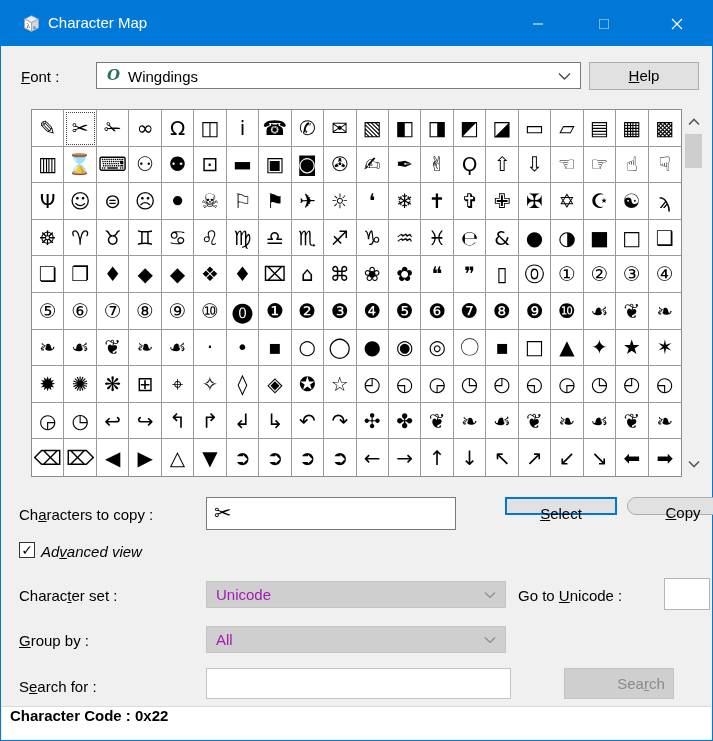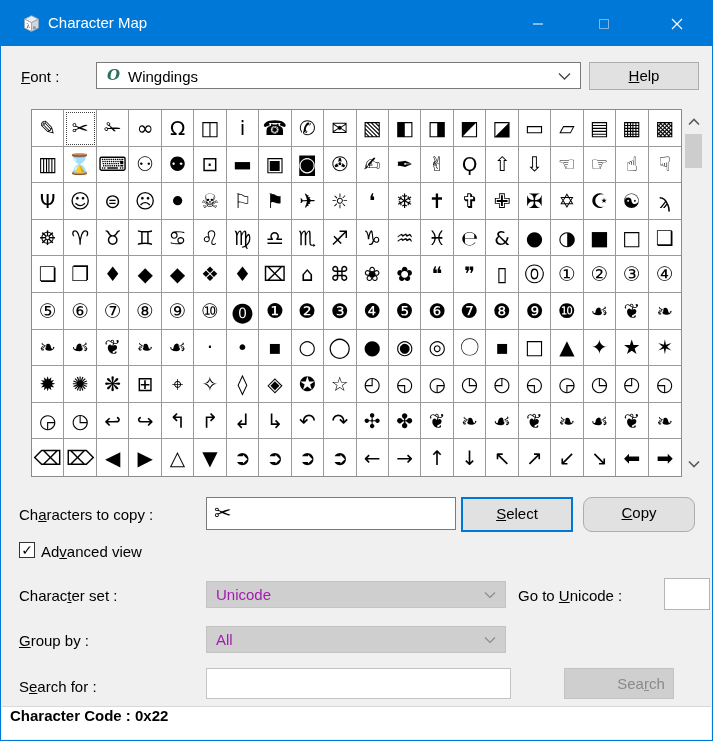--- a/index.html
+++ b/index.html
@@ -41,22 +41,22 @@
   
   .sbar { position:absolute; left:684px; top:108px; width:17px; height:368px; background:#f0f0f0; }
   .sbar .arr { position:absolute; left:0; width:17px; height:22px; display:flex; align-items:center; justify-content:center; }
   .sbar .arr.up { top:2px; } .sbar .arr.down { bottom:2px; }
   .sbar .thumb { position:absolute; left:0px; top:25px; width:17px; height:34px; background:#cdcdcd; }
 
   
   .copy-input { position:absolute; left:205px; top:496px; width:250px; height:33px;
     background:#fff; border:1px solid #7a7a7a; font-family:"DejaVu Sans", sans-serif;
     font-size:21px; line-height:31px; padding-left:7px; }
-  .push-btn { position:absolute; width:112px; height:35px; background:#e1e1e1;
-    border:1px solid #adadad; font-size:15px; text-align:center; line-height:30px; }
+  .push-btn { position:absolute; width:112px; height:18px; background:#e1e1e1;
+    border:1px solid #adadad; font-size:15px; text-align:center; line-height:30px;margin-left:44px; }
   .select-btn { left:460px; top:496px; border:2px solid #0078d7; line-height:29px; }
   .copy-btn { left:582px; top:496px;border-radius:9px; }
 
   
   .checkbox { position:absolute; left:18px; top:541px; width:16px; height:16px;
     background:#fff; border:1px solid #333; font-size:14px; line-height:14px; text-align:center; color:#000; }
 
   
   .dd { position:absolute; left:205px; width:300px; height:27px; background:#cfcfcf;
     border:1px solid #c3c3c3; color:#a21caf; font-size:15px; line-height:25px; padding-left:9px; }
@@ -331,21 +331,21 @@
         </svg>
     </div>
   </div>
 
   <div class="lbl" style="left:18px; top:505px;"><span>Ch</span><span class="u">a</span><span>racters to copy :</span></div>
   <div class="copy-input">✂</div>
   <div class="push-btn select-btn"><span></span><span class="u">S</span><span>elect</span></div>
   <div class="push-btn copy-btn"><span></span><span class="u">C</span><span>opy</span></div>
 
   <div class="checkbox">✓</div>
-  <div class="lbl" style="left:40px; top:542px;"><span>Ad</span><span class="u">v</span><span>anced view</span></div>
+  <div class="lbl" style="left:40px; top:542px;font-style:italic;"><span>Ad</span><span class="u">v</span><span>anced view</span></div>
 
   <div class="lbl" style="left:18px; top:586px;"><span>Charac</span><span class="u">t</span><span>er set :</span></div>
   <div class="dd dd-charset">
     <span>Unicode</span>
     <svg class="chev" style="top:9px;" width="12" height="8" viewBox="0 0 12 8">
         <polyline points="1,1.5 6,6.5 11,1.5" fill="none" stroke="#8a8a8a" stroke-width="1.2"></polyline>
       </svg>
   </div>
   <div class="lbl" style="left:517px; top:586px;"><span>Go to </span><span class="u">U</span><span>nicode :</span></div>
   <div class="goto-box"></div>

